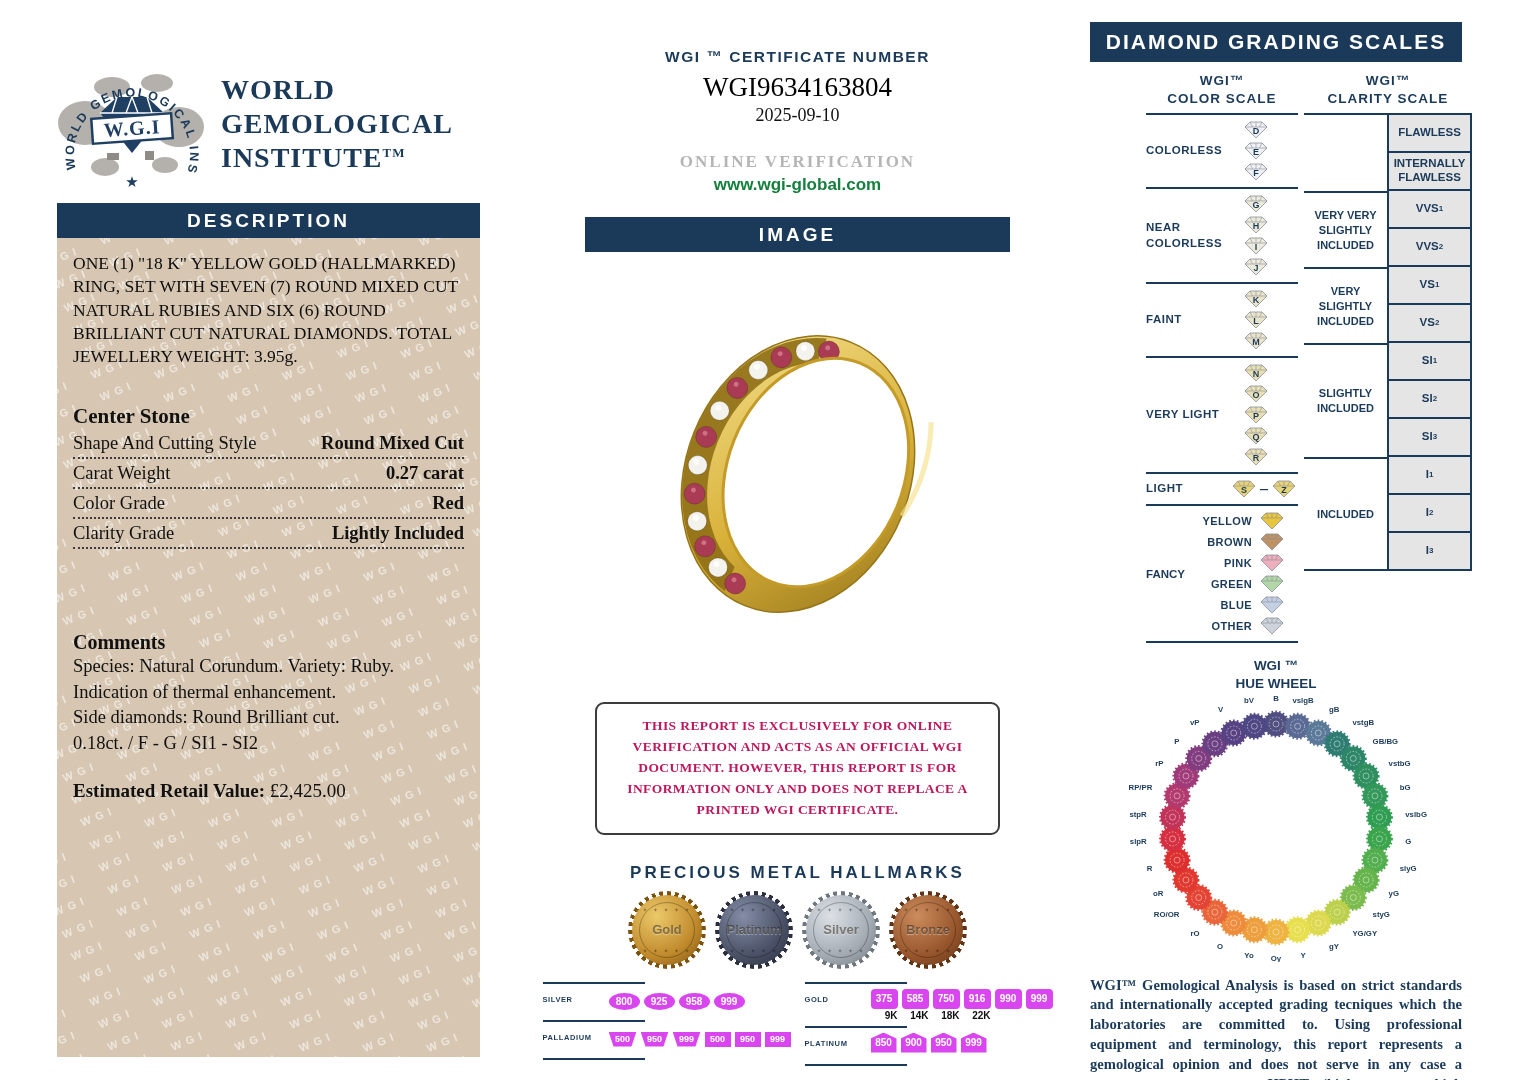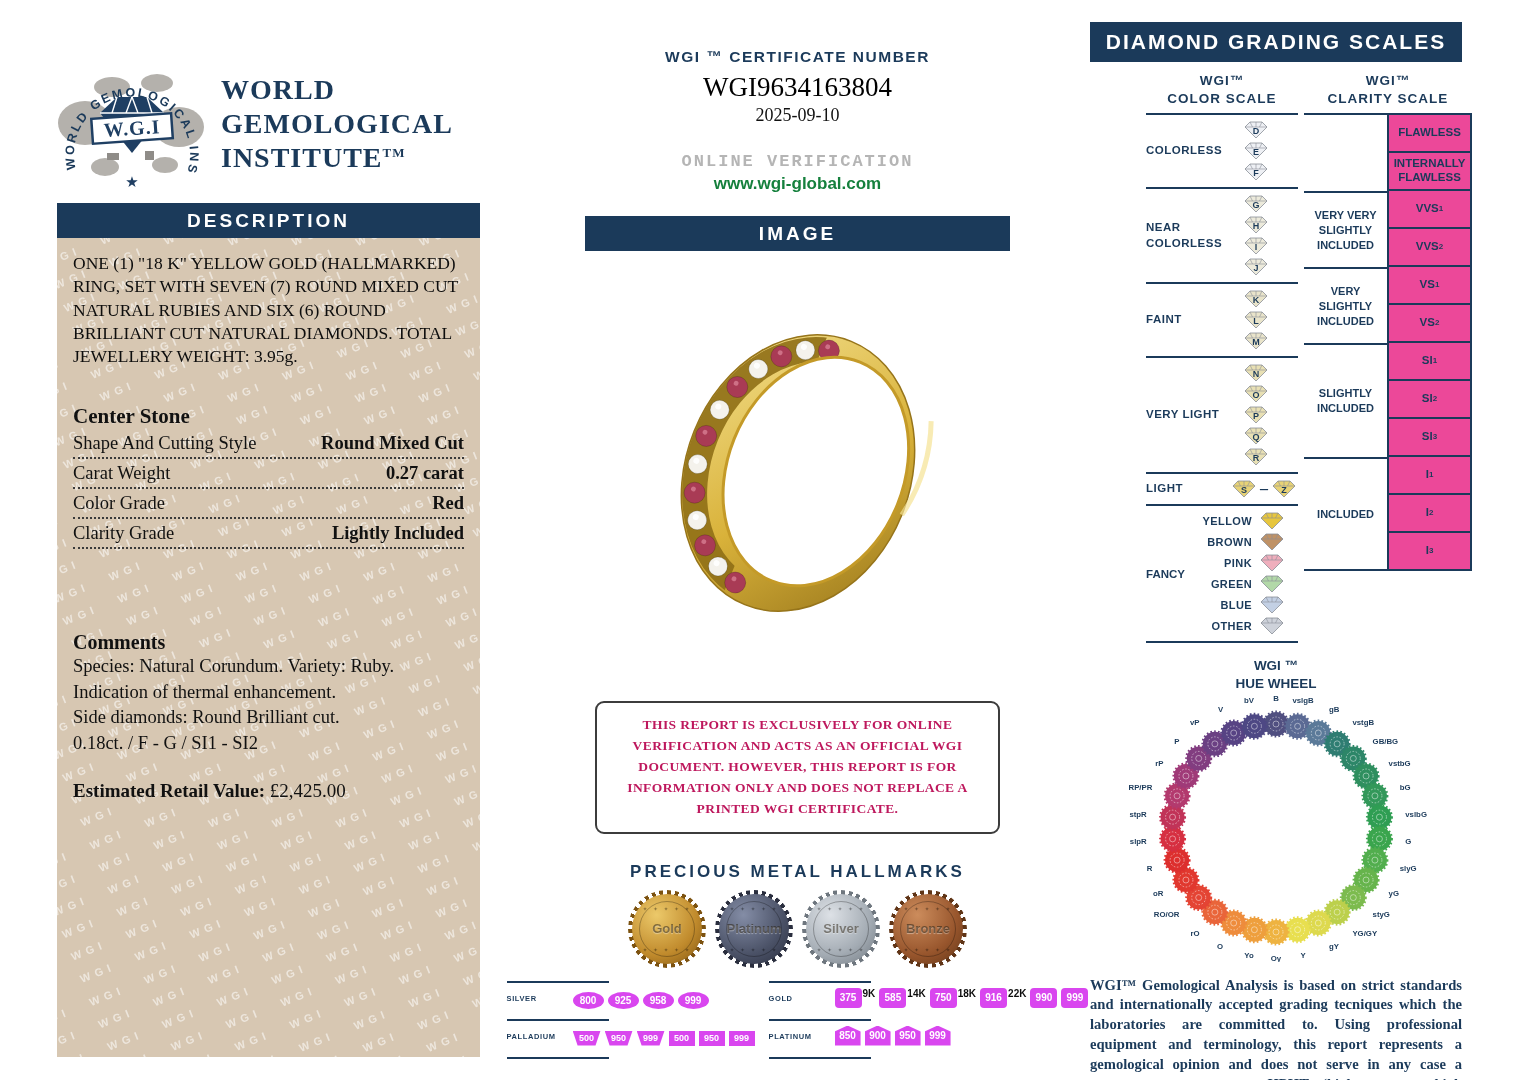--- a/index.html
+++ b/index.html
@@ -29,21 +29,21 @@
   .cm-line{font-size:18.5px;line-height:1.38;}
   .erv{margin:24px 0 0 0;font-size:19px;}
   .erv-label{font-weight:bold;}
   
   .col-mid{position:absolute;left:585px;top:48px;width:425px;}
   .cert-head{text-align:center;}
   .cert-label{color:#1b3a5a;font-weight:bold;font-size:15.5px;letter-spacing:1.5px;
               font-family:"Liberation Sans",sans-serif;}
   .cert-number{font-size:27px;margin-top:6px;color:#000;}
   .cert-date{font-size:18px;margin-top:2px;}
-  .cert-ov{margin-top:26px;color:#b5b5b5;font-family:Liberation Mono, monospace;
+  .cert-ov{margin-top:26px;color:#b5b5b5;font-family:Liberation Serif, serif;
            font-weight:bold;font-size:17px;letter-spacing:2px;}
   .cert-web{color:#15803d;font-family:"Liberation Sans",sans-serif;font-weight:bold;font-size:17px;margin-top:3px;}
   .image-bar{margin-top:22px;}
   .ring-wrap{margin-top:24px;text-align:center;}
   .notice-box{margin:26px 10px 0 10px;border:2px solid #3c3c3c;border-radius:9px;padding:12px 20px;}
   .notice-box p{margin:0;text-align:center;color:#be185d;font-weight:bold;font-size:13.5px;
                 line-height:1.55;letter-spacing:0.4px;}
   .hm-title{margin-top:28px;text-align:center;color:#1b3a5a;font-family:"Liberation Sans",sans-serif;
             font-weight:bold;font-size:17px;letter-spacing:3px;}
   .medals{margin-top:8px;display:flex;justify-content:center;gap:9px;}
@@ -62,21 +62,21 @@
   .hm-metal{width:62px;padding-top:6px;font-family:"Liberation Sans",sans-serif;font-weight:bold;
             font-size:7.5px;letter-spacing:.6px;color:#1b3a5a;}
   .chips{display:flex;gap:4px;align-items:flex-start;}
   .chip{background:#d946ef;color:#fff;display:flex;align-items:center;justify-content:center;
         font-family:"Liberation Sans",sans-serif;font-weight:bold;font-size:10px;}
   .chip.oval{width:31px;height:17px;border-radius:50%;margin-top:4px;}
   .chip.rect{width:27px;height:20px;border-radius:4px;}
   .chip.trap{width:28px;height:15px;clip-path:polygon(0 0,100% 0,82% 100%,18% 100%);margin-top:5px;font-size:9px;}
   .chip.sm{width:26px;height:15px;margin-top:5px;font-size:9px;}
   .chip.house{width:26px;height:20px;clip-path:polygon(50% 0,100% 30%,100% 100%,0 100%,0 30%);}
-  .chip-col{display:flex;flex-direction:row;align-items:flex-start;gap:1px;}
+  .chip-col{display:flex;flex-direction:column;align-items:flex-end;gap:1px;}
   .chip-sub{font-family:"Liberation Sans",sans-serif;font-weight:bold;font-size:10px;color:#0d0d0d;}
   
   .col-right{position:absolute;left:1090px;top:22px;width:372px;}
   .grading-bar{height:40px;background:#1b3a5a;color:#fff;display:flex;align-items:center;justify-content:center;
                font-family:"Liberation Sans",sans-serif;font-weight:bold;font-size:21px;letter-spacing:2px;}
   .scales{display:flex;margin-top:10px;padding-left:56px;}
   .scale-title{text-align:center;color:#1b3a5a;font-family:"Liberation Sans",sans-serif;font-weight:bold;
                font-size:13.5px;letter-spacing:1px;line-height:1.3;margin-bottom:6px;}
   .color-scale{width:152px;}
   .co-group{display:flex;align-items:center;border-bottom:2px solid #1b3a5a;padding:5px 0;}
@@ -92,21 +92,21 @@
   .f-row{display:flex;align-items:center;gap:6px;}
   .f-name{width:62px;text-align:right;font-family:"Liberation Sans",sans-serif;font-weight:bold;
           font-size:11px;letter-spacing:.4px;color:#1b3a5a;}
   .clarity-scale{width:168px;margin-left:6px;}
   .cl-group{display:flex;}
   .cl-label{width:80px;border-top:2px solid #1b3a5a;display:flex;align-items:center;justify-content:center;
             text-align:center;font-family:"Liberation Sans",sans-serif;font-weight:bold;font-size:11px;
             line-height:1.35;color:#1b3a5a;padding:2px 2px;}
   .cl-group:last-of-type .cl-label{border-bottom:2px solid #1b3a5a;}
   .cl-boxes{display:flex;flex-direction:column;width:86px;}
-  .cl-box{height:36px;background:#ec4899;border:2px solid #1b3a5a;margin-top:-2px;
+  .cl-box{height:36px;background:#e5e5e5;border:2px solid #1b3a5a;margin-top:-2px;
           display:flex;align-items:center;justify-content:center;text-align:center;
           font-family:"Liberation Sans",sans-serif;font-weight:bold;font-size:11.5px;line-height:1.2;
           color:#1b3a5a;padding:0 4px;}
   .cl-group:first-of-type .cl-box:first-child{margin-top:0;}
   .cl-box sub{font-size:8px;}
   .hue-title{margin-top:14px;text-align:center;color:#1b3a5a;font-family:"Liberation Sans",sans-serif;
              font-weight:bold;font-size:13.5px;line-height:1.35;}
   .footnote{margin:10px 0 0 0;text-align:justify;color:#1b3a5a;font-weight:bold;font-size:14.6px;line-height:1.36;}
 </style>
 </head>

